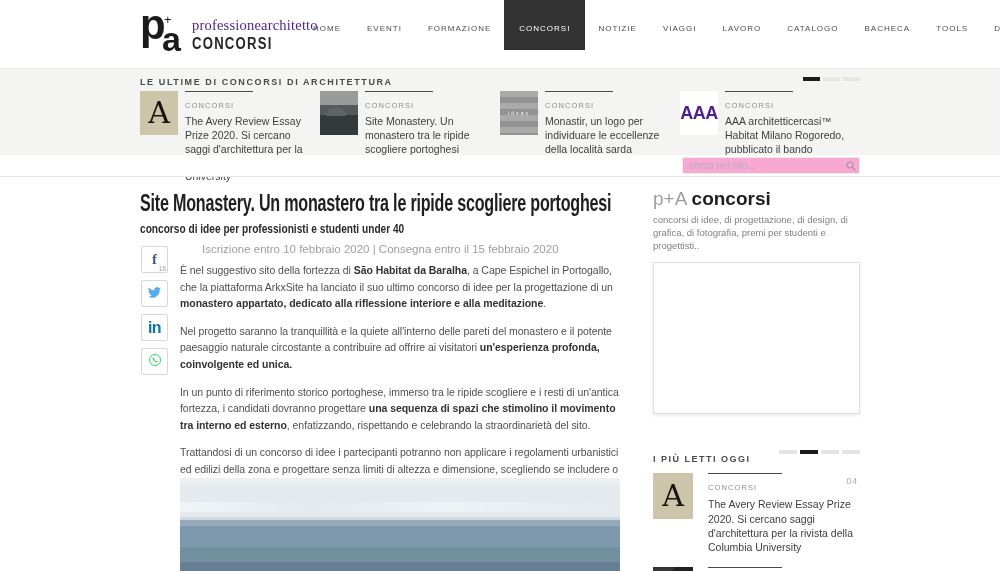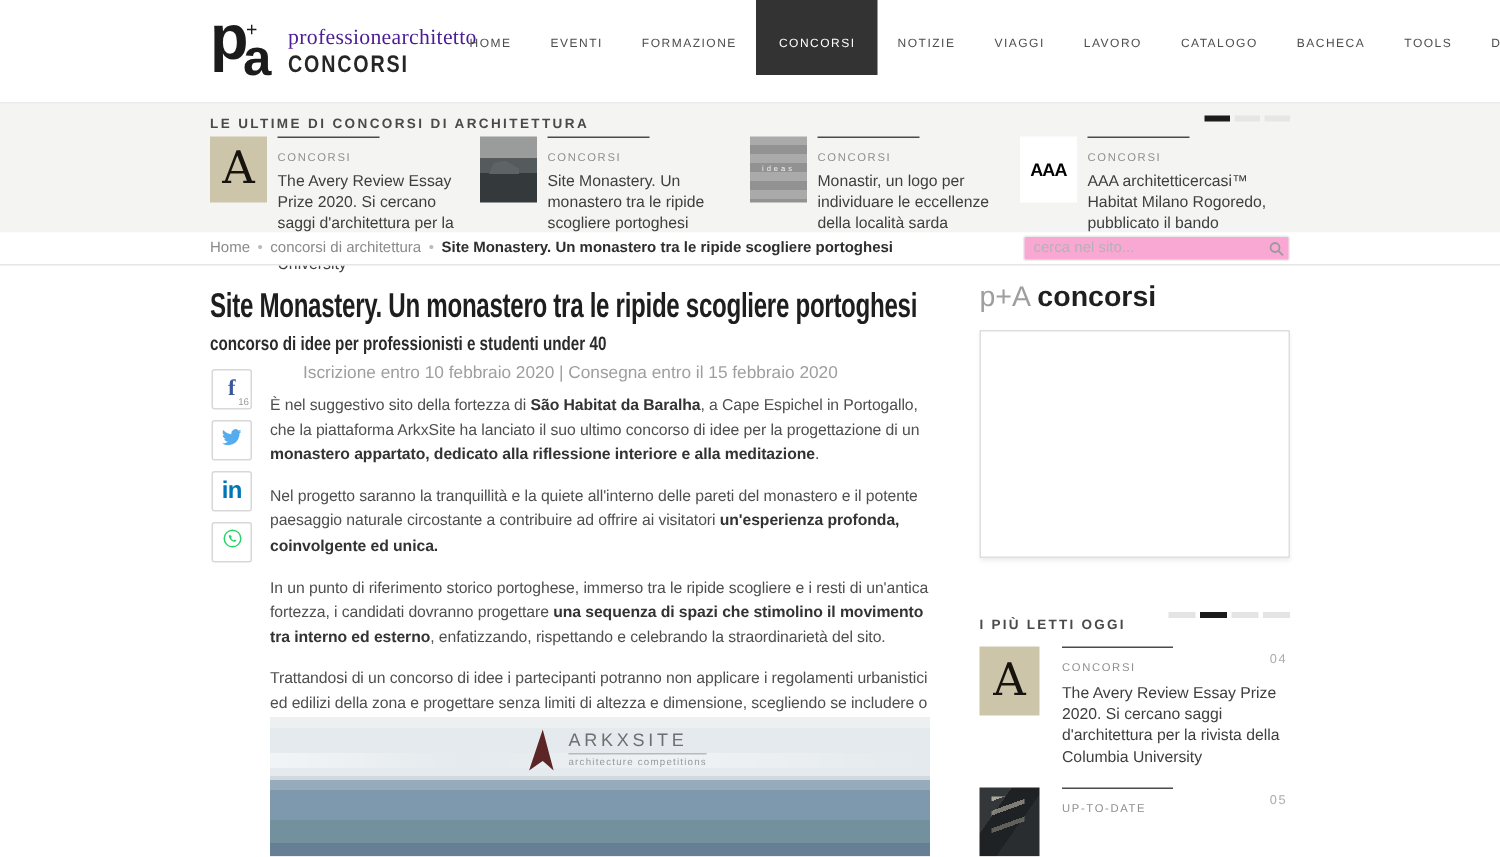--- a/index.html
+++ b/index.html
@@ -46,21 +46,21 @@
   
   .thumb-avery { background:#cdc5a9; display:flex; align-items:center; justify-content:center; }
   .thumb-avery span { font-family:"DejaVu Serif",serif; font-size:30px; color:#17130e; line-height:1; }
   .thumb-sea { background:linear-gradient(180deg,#9a9c9b 0 32%, #555a5d 32% 55%, #34393c 55% 100%); }
   .thumb-sea:after { content:""; position:absolute; left:6px; top:16px; width:20px; height:9px;
                      background:#5e6366; clip-path:polygon(0 100%,15% 20%,55% 0,100% 60%,100% 100%); }
   .thumb-concrete { background:repeating-linear-gradient(180deg,#aaaaaa 0 6px,#929292 6px 12px);
                     display:flex; align-items:center; justify-content:center; }
   .thumb-concrete span { font-size:5px; letter-spacing:2px; color:#f2f2f2; }
   .thumb-aaa { background:#ffffff; display:flex; align-items:center; justify-content:center; }
-  .thumb-aaa span { font-size:12px; font-weight:800; letter-spacing:-0.5px; color:#000000; }
+  .thumb-aaa span { font-size:18px; font-weight:800; letter-spacing:-0.5px; color:#4c1d95; }
   .thumb-class { background:linear-gradient(125deg,#33373a 0 30%,#1f2224 30% 60%,#2a2d30 60%);}
   .thumb-class:after { content:""; position:absolute; left:8px; top:6px; width:22px; height:30px;
       background:linear-gradient(160deg, rgba(210,205,190,.75) 0 3px, transparent 3px 9px,
       rgba(190,185,170,.6) 9px 12px, transparent 12px 20px, rgba(160,155,140,.5) 20px 23px, transparent 23px); }
 
   
   .crumbbar { position:absolute; top:155px; left:0; width:1000px; height:22px; background:#fff;
               border-bottom:1px solid #e6e6e6; }
   .crumbs { position:absolute; left:140px; top:5px; font-size:10px; color:#8a8a8a; white-space:nowrap; }
   .crumbs .sep { color:#bbb; margin:0 5px; }
@@ -195,23 +195,20 @@
           <div class="t-body">
             <div class="cat-row"><span class="cat">CONCORSI</span></div>
             <div class="t-title">AAA architetticercasi™ Habitat Milano Rogoredo, pubblicato il bando dell'edizione 2019</div>
           </div>
         </div>
       </div>
     </div>
   </div>
 
   <div class="crumbbar">
-    <div class="crumbs">
-      <span class="link">Home</span><span class="sep">•</span><span class="link">concorsi di architettura</span><span class="sep">•</span><span class="last">Site Monastery. Un monastero tra le ripide scogliere portoghesi</span>
-    </div>
     <div class="search">
       <input type="text" placeholder="cerca nel sito..." style="">
       <span class="search-icon">
         <svg width="10" height="10" viewBox="0 0 10 10">
             <circle cx="4" cy="4" r="3" fill="none" stroke="#9a9a9a" stroke-width="1.2"></circle>
             <line x1="6.3" y1="6.3" x2="9.3" y2="9.3" stroke="#9a9a9a" stroke-width="1.2"></line>
           </svg>
       </span>
     </div>
   </div>
@@ -249,36 +246,28 @@
 
   <div class="a-body">
     <p><span>È nel suggestivo sito della fortezza di </span><span class="b">São Habitat da Baralha</span><span>, a Cape Espichel in Portogallo, che la piattaforma ArkxSite ha lanciato il suo ultimo concorso di idee per la progettazione di un </span><span class="b">monastero appartato, dedicato alla riflessione interiore e alla meditazione</span><span>.</span></p>
     <p><span>Nel progetto saranno la tranquillità e la quiete all'interno delle pareti del monastero e il potente paesaggio naturale circostante a contribuire ad offrire ai visitatori </span><span class="b">un'esperienza profonda, coinvolgente ed unica.</span></p>
     <p><span>In un punto di riferimento storico portoghese, immerso tra le ripide scogliere e i resti di un'antica fortezza, i candidati dovranno progettare </span><span class="b">una sequenza di spazi che stimolino il movimento tra interno ed esterno</span><span>, enfatizzando, rispettando e celebrando la straordinarietà del sito.</span></p>
     <p><span>Trattandosi di un concorso di idee i partecipanti potranno non applicare i regolamenti urbanistici ed edilizi della zona e progettare senza limiti di altezza e dimensione, scegliendo se includere o meno le rovine all'interno del progetto.</span></p>
   </div>
 
   <div class="a-img">
     <div class="cloud"></div>
-    <div class="arkx">
-      <svg width="20" height="28" viewBox="0 0 22 30">
-          <polygon points="3,30 13,0 21,30 13,23" fill="#5d2626"></polygon>
-        </svg>
-      <div>
-        <div class="arkx-name">ARKXSITE</div>
-        <div class="arkx-tag">architecture competitions</div>
-      </div>
-    </div>
   </div>
 
   <div class="sidebar">
     <div class="sb-title">
       <span class="lt">p+A</span>
       <span class="bd">concorsi</span>
     </div>
+    <div class="sb-desc">concorsi di idee, di progettazione, di design, di grafica, di fotografia, premi per studenti e progettisti..</div>
     <div class="adbox"></div>
 
     <div class="mr-head">
       <span class="mr-title">I PIÙ LETTI OGGI</span>
       <div class="bars mr-bars">
         <span class="bar"></span>
         <span class="bar on"></span>
         <span class="bar"></span>
         <span class="bar"></span>
       </div>

